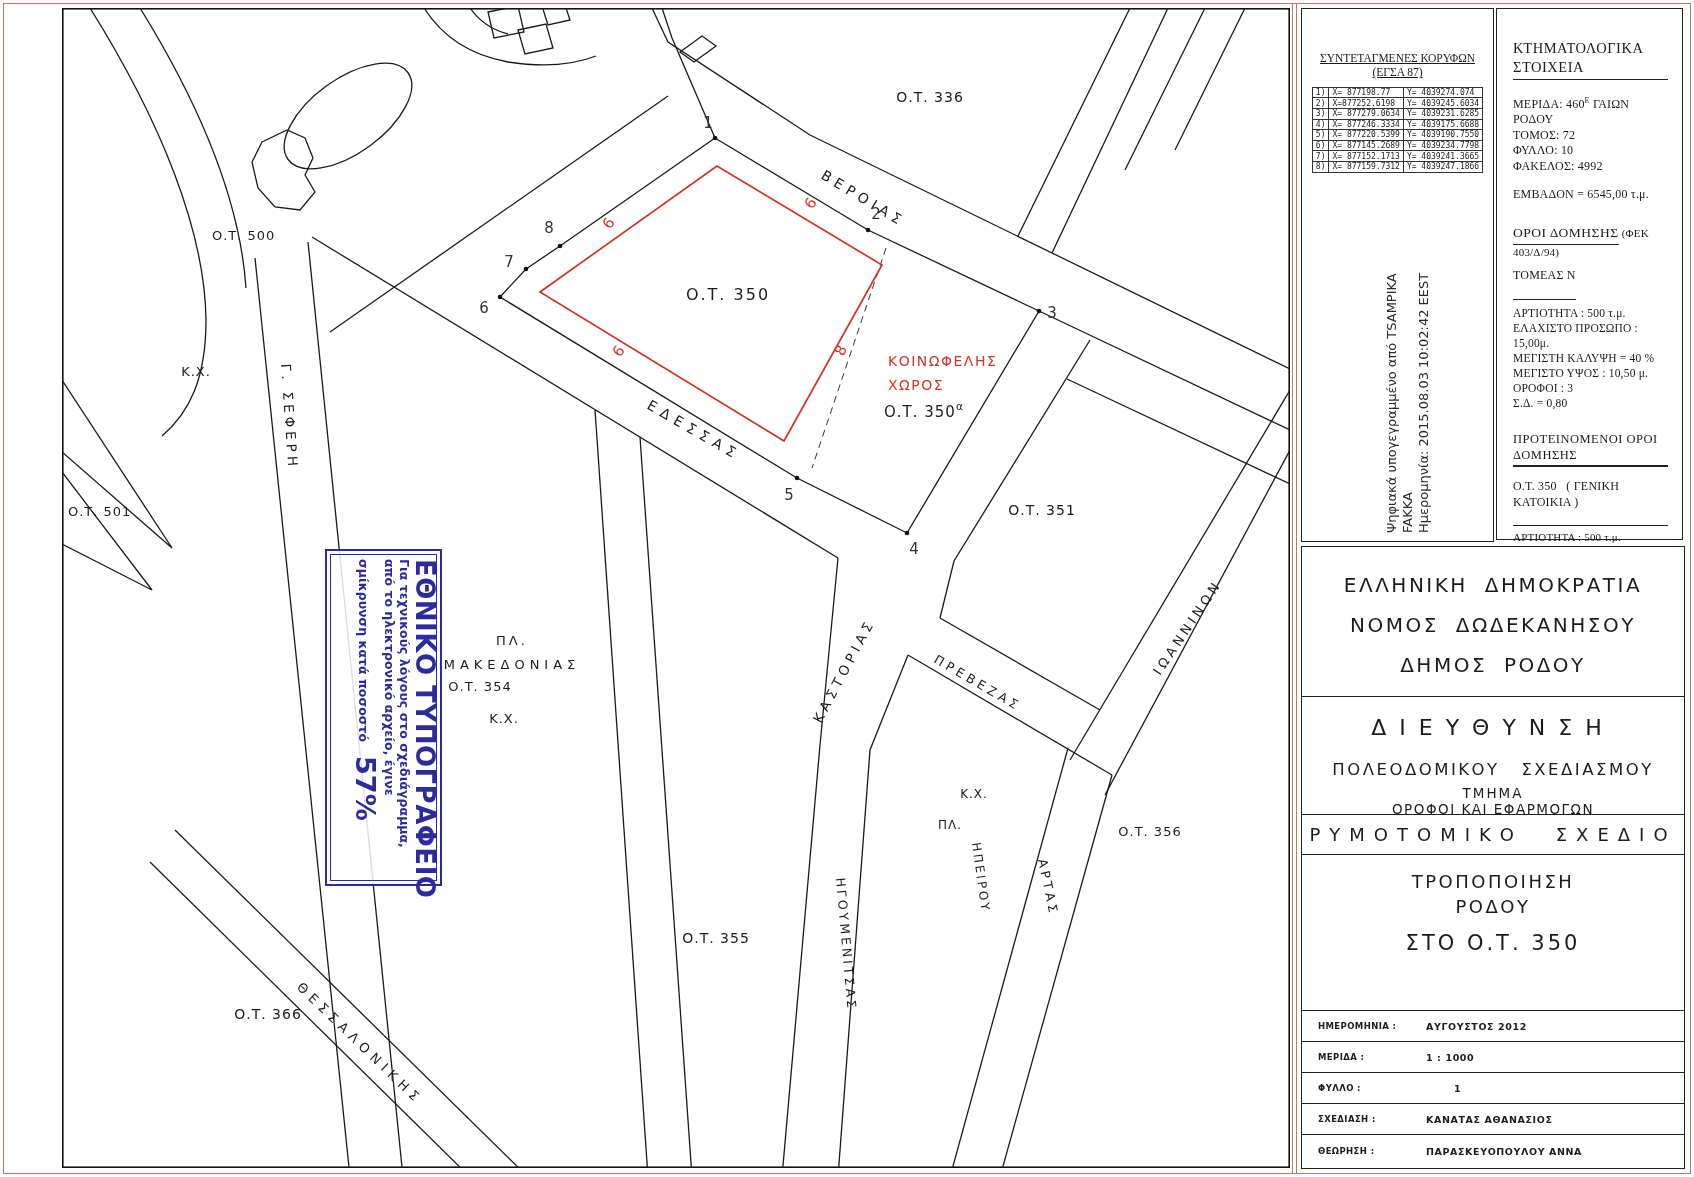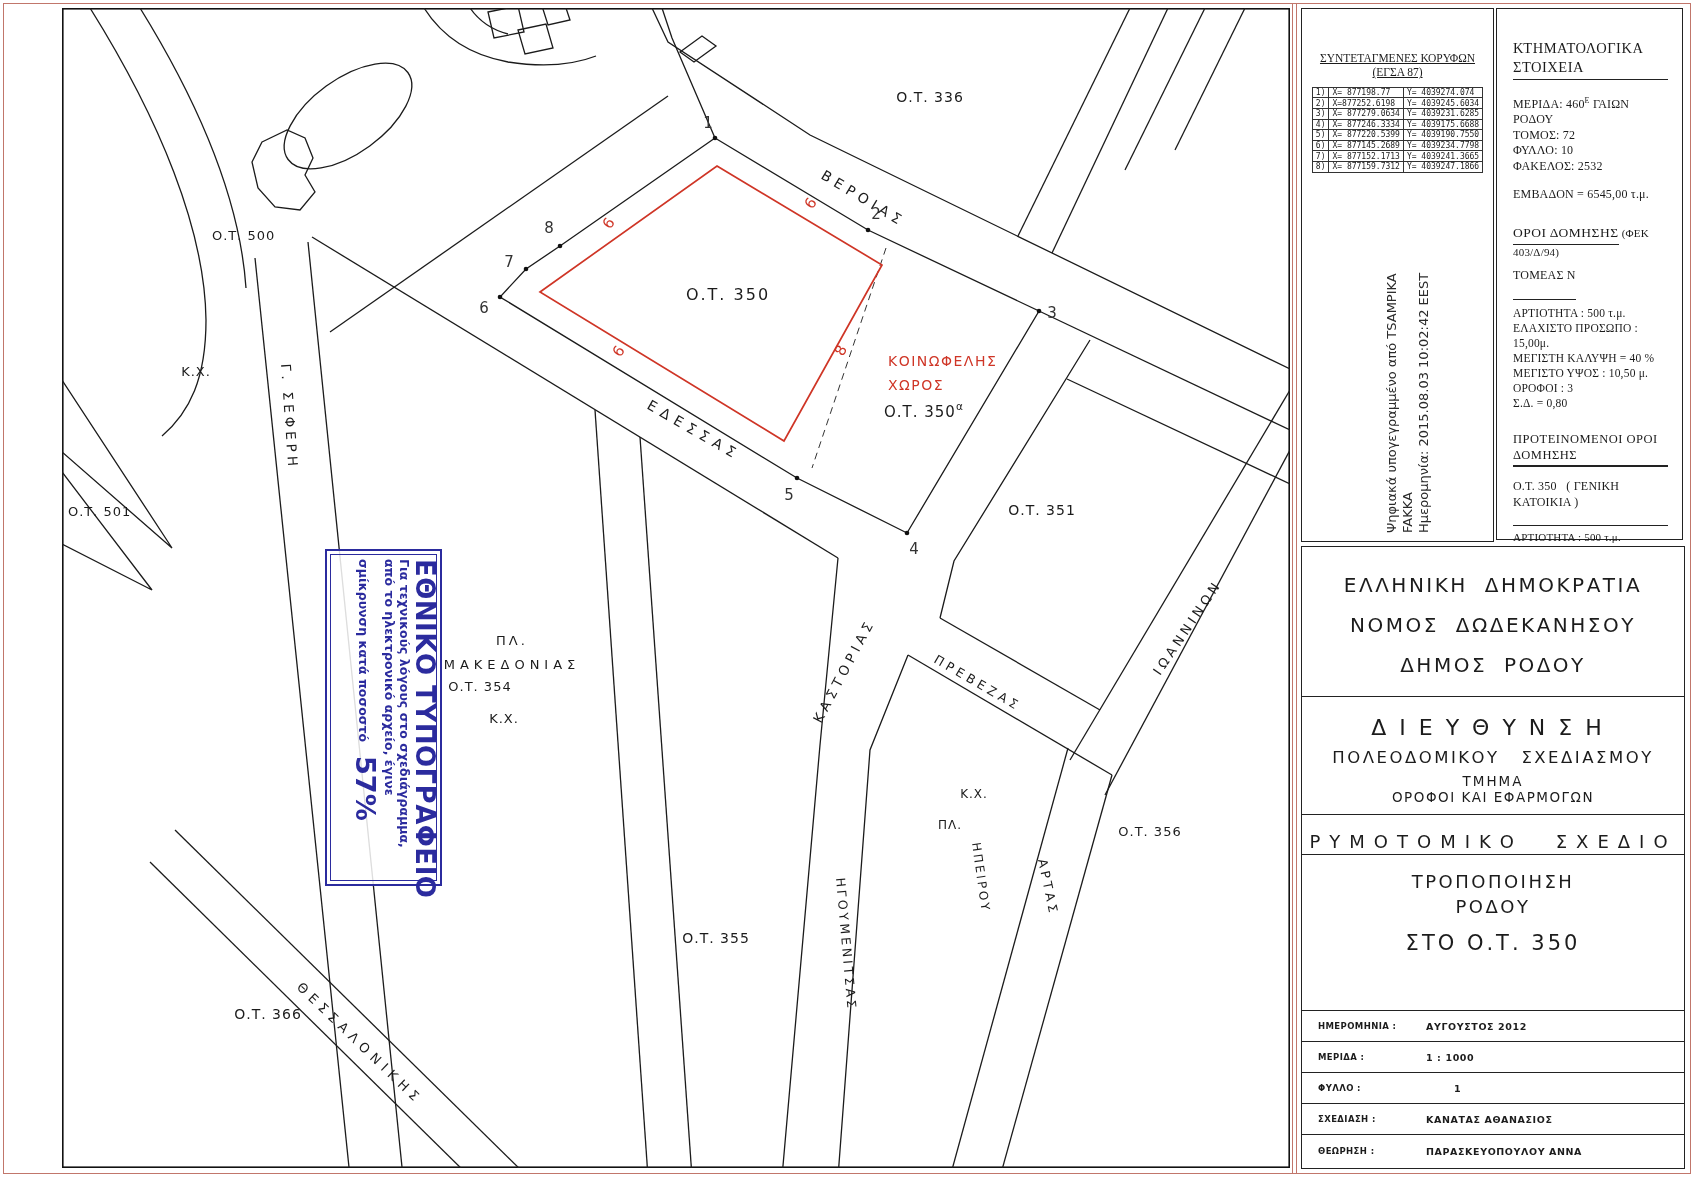--- a/index.html
+++ b/index.html
@@ -240,21 +240,21 @@
     <div>FAKKA</div>
     <div>Ημερομηνία: 2015.08.03 10:02:42 EEST</div>
   </div>
 </div>
 
 <div class="panel-box info" style="left:1496px;top:8px;width:187px;height:532px;box-sizing:border-box;padding:30px 14px 6px 16px;">
   <div class="title">ΚΤΗΜΑΤΟΛΟΓΙΚΑ ΣΤΟΙΧΕΙΑ</div>
   <div style="margin-top:16px;"><span>ΜΕΡΙΔΑ: 460</span><span class="sup">Ε</span> <span>ΓΑΙΩΝ ΡΟΔΟΥ</span></div>
   <div>ΤΟΜΟΣ: 72</div>
   <div>ΦΥΛΛΟ: 10</div>
-  <div>ΦΑΚΕΛΟΣ: 2532</div>
+  <div>ΦΑΚΕΛΟΣ: 4992</div>
   <div style="margin-top:12px;">ΕΜΒΑΔΟΝ = 6545,00 τ.μ.</div>
 
   <div style="margin-top:22px;">
     <span class="title" style="font-size:13.5px;">ΟΡΟΙ ΔΟΜΗΣΗΣ</span>
     <span style="font-size:11px;">(ΦΕΚ 403/Δ/94)</span>
   </div>
   <div style="margin-top:8px;"><span class="subtitle" style="font-size:12px;">ΤΟΜΕΑΣ Ν</span></div>
   <div style="margin-top:6px;font-size:11.5px;line-height:1.3;">
     <div>ΑΡΤΙΟΤΗΤΑ : 500 τ.μ.</div>
     <div>ΕΛΑΧΙΣΤΟ ΠΡΟΣΩΠΟ : 15,00μ.</div>
@@ -286,27 +286,27 @@
 </div>
 
 <div class="tb" style="top:546px;height:150px;">
   <div class="tb-big" style="margin-top:26px;">ΕΛΛΗΝΙΚΗ ΔΗΜΟΚΡΑΤΙΑ</div>
   <div class="tb-big" style="margin-top:16px;">ΝΟΜΟΣ ΔΩΔΕΚΑΝΗΣΟΥ</div>
   <div class="tb-big" style="margin-top:16px;">ΔΗΜΟΣ ΡΟΔΟΥ</div>
 </div>
 
 <div class="tb tb-sep" style="top:696px;height:118px;border-top-width:1.6px;">
   <div style="margin-top:18px;font-size:22px;letter-spacing:13px;">ΔΙΕΥΘΥΝΣΗ</div>
-  <div style="margin-top:8px;font-size:16.5px;letter-spacing:2.5px;word-spacing:14px;">ΠΟΛΕΟΔΟΜΙΚΟΥ ΣΧΕΔΙΑΣΜΟΥ</div>
+  <div style="margin-top:20px;font-size:16.5px;letter-spacing:2.5px;word-spacing:14px;">ΠΟΛΕΟΔΟΜΙΚΟΥ ΣΧΕΔΙΑΣΜΟΥ</div>
   <div style="margin-top:6px;font-size:13.5px;letter-spacing:2px;">ΤΜΗΜΑ</div>
   <div style="font-size:13.5px;letter-spacing:1.5px;">ΟΡΟΦΟΙ ΚΑΙ ΕΦΑΡΜΟΓΩΝ</div>
 </div>
 
 <div class="tb" style="top:814px;height:40px;border-top:1.6px solid #222;">
-  <div style="margin-top:16px;font-size:18px;letter-spacing:9px;word-spacing:18px;">ΡΥΜΟΤΟΜΙΚΟ ΣΧΕΔΙΟ</div>
+  <div style="margin-top:9px;font-size:18px;letter-spacing:9px;word-spacing:18px;">ΡΥΜΟΤΟΜΙΚΟ ΣΧΕΔΙΟ</div>
 </div>
 
 <div class="tb" style="top:854px;height:156px;border-top:1.6px solid #222;">
   <div style="margin-top:16px;font-size:18px;letter-spacing:2.5px;">ΤΡΟΠΟΠΟΙΗΣΗ</div>
   <div style="margin-top:4px;font-size:18px;letter-spacing:2.5px;">ΡΟΔΟΥ</div>
   <div style="margin-top:14px;font-size:21px;letter-spacing:3px;">ΣΤΟ Ο.Τ. 350</div>
 </div>
 
 <div class="tb" style="top:1010px;height:158px;border-top:0;">
   <div class="tb-row" style="height:30px;">

